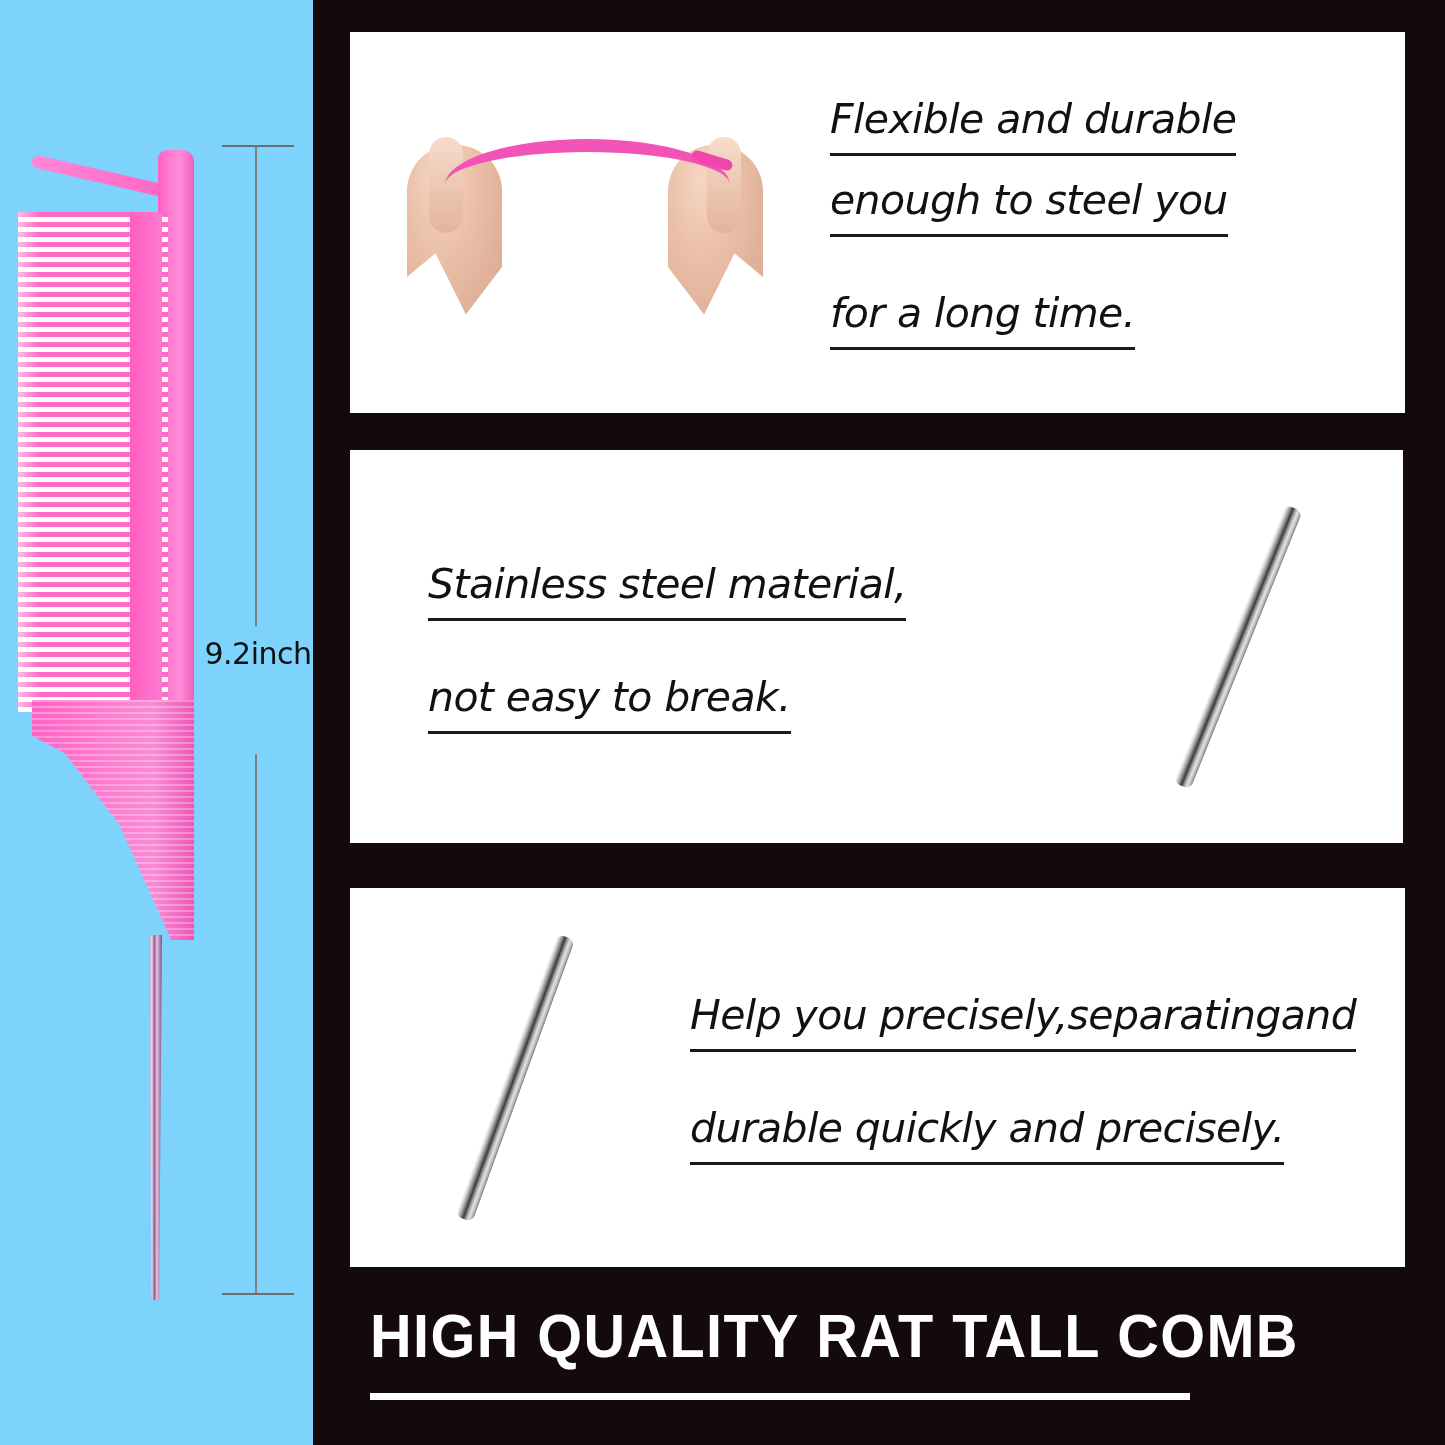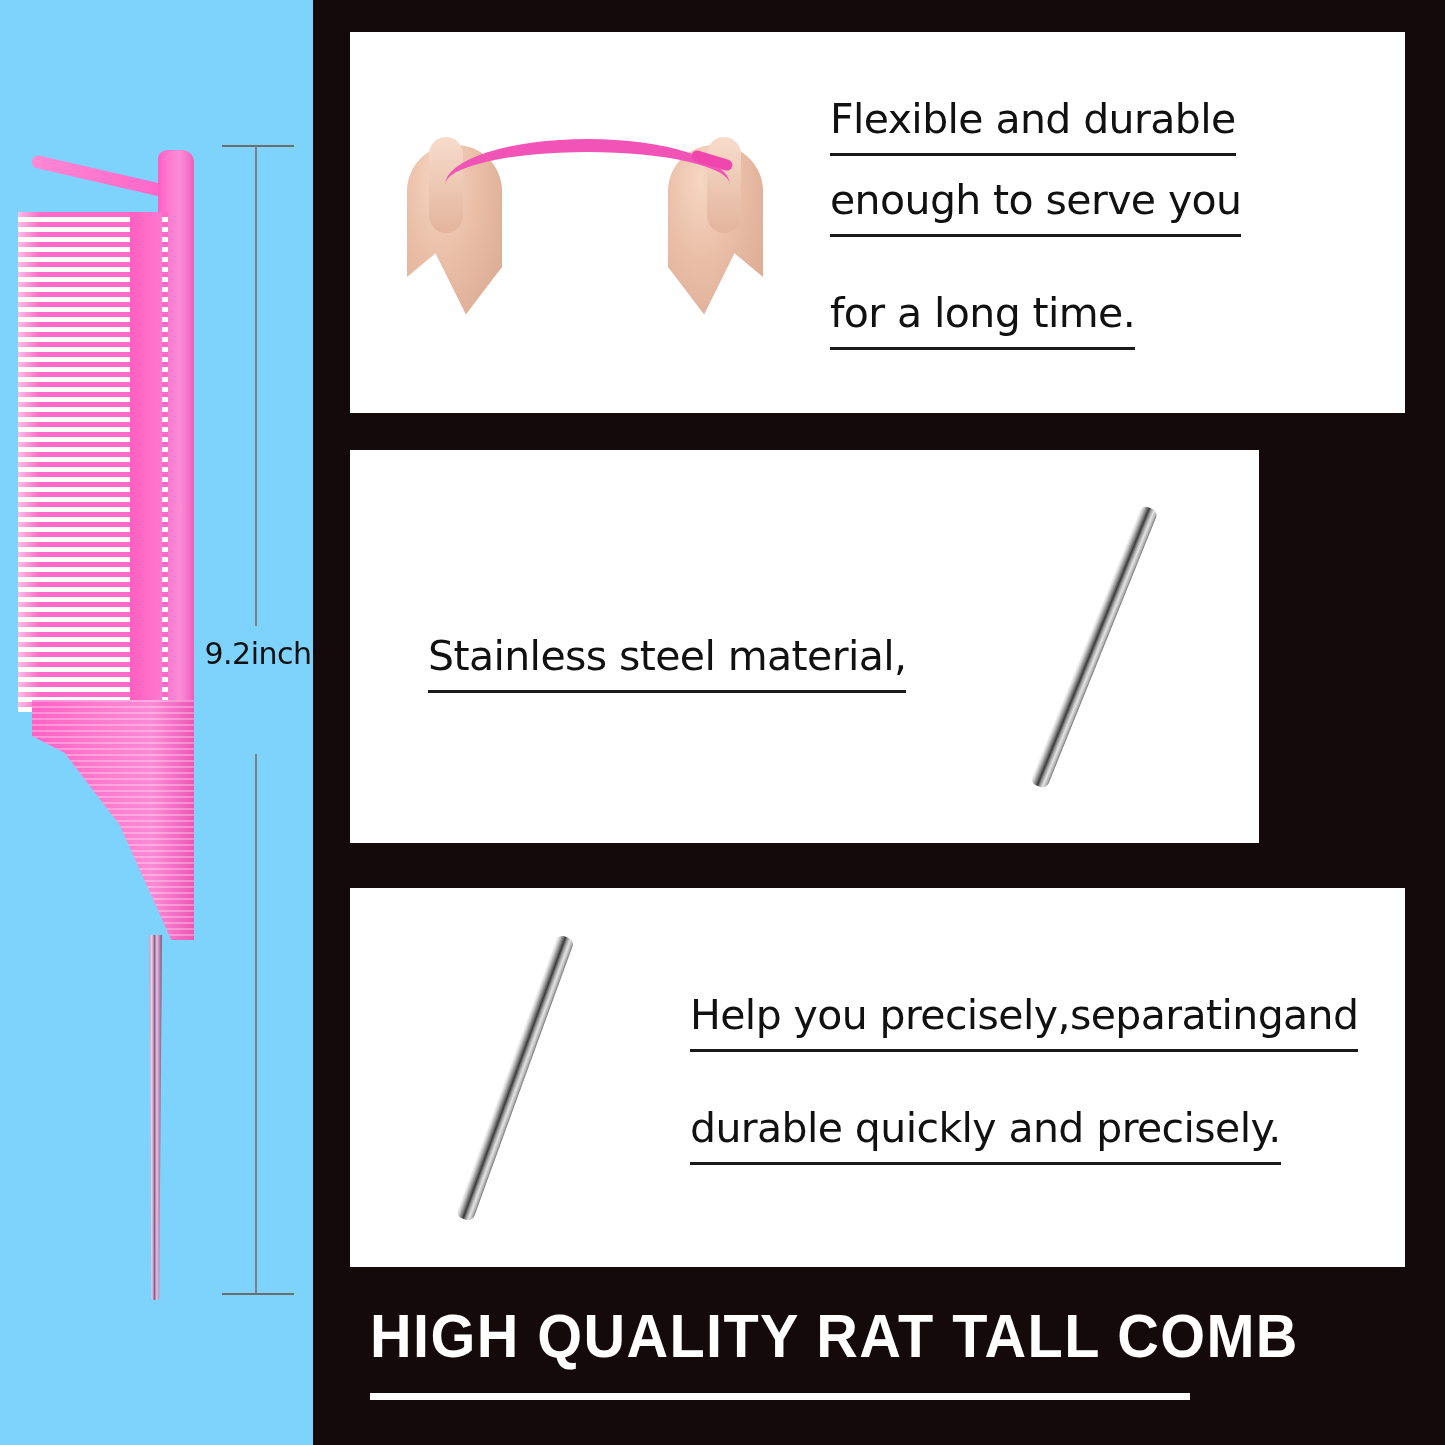--- a/index.html
+++ b/index.html
@@ -182,36 +182,37 @@
   }
 
   
   .panel {
     position: absolute;
     background: #ffffff;
     display: flex;
     align-items: center;
   }
   #panel-1 { left: 350px; top: 32px;  width: 1055px; height: 381px; }
-  #panel-2 { left: 350px; top: 450px; width: 909px; height: 393px; gap: 6px; }
+  #panel-2 { left: 350px; top: 450px; width: 1053px; height: 393px; gap: 6px; }
   #panel-3 { left: 350px; top: 888px; width: 1055px; height: 379px; }
 
   .panel-media {
     flex: 0 0 auto;
     display: flex;
     align-items: center;
     justify-content: center;
     height: 100%;
   }
 
   .panel-text {
     flex: 1 1 auto;
     display: flex;
     flex-direction: column;
     justify-content: center;
+    font-style: italic;
   }
 
   .text-line {
     font-family: "DejaVu Sans", sans-serif;
     font-size: 40px;
     color: #111111;
     letter-spacing: -0.6px;
     white-space: nowrap;
     padding-bottom: 10px;
     margin-bottom: 20px;
@@ -357,28 +358,29 @@
         <div class="hand left"></div>
         <div class="thumb l"></div>
         <div class="hand right"></div>
         <div class="thumb r"></div>
         <div class="bent-comb"></div>
         <div class="bent-comb-tip"></div>
       </div>
     </div>
     <div class="panel-text">
       <div class="text-line">Flexible and durable</div>
-      <div class="text-line">enough to serve you</div>
+      <div class="text-line">enough to steel you</div>
       <div class="text-line">for a long time.</div>
     </div>
   </div>
 
   <div class="panel" id="panel-2">
     <div class="panel-text">
       <div class="text-line">Stainless steel material,</div>
+      <div class="text-line">not easy to break.</div>
     </div>
     <div class="panel-media">
       <div class="pin tilt-a"></div>
     </div>
   </div>
 
   <div class="panel" id="panel-3">
     <div class="panel-media">
       <div class="pin tilt-b"></div>
     </div>

